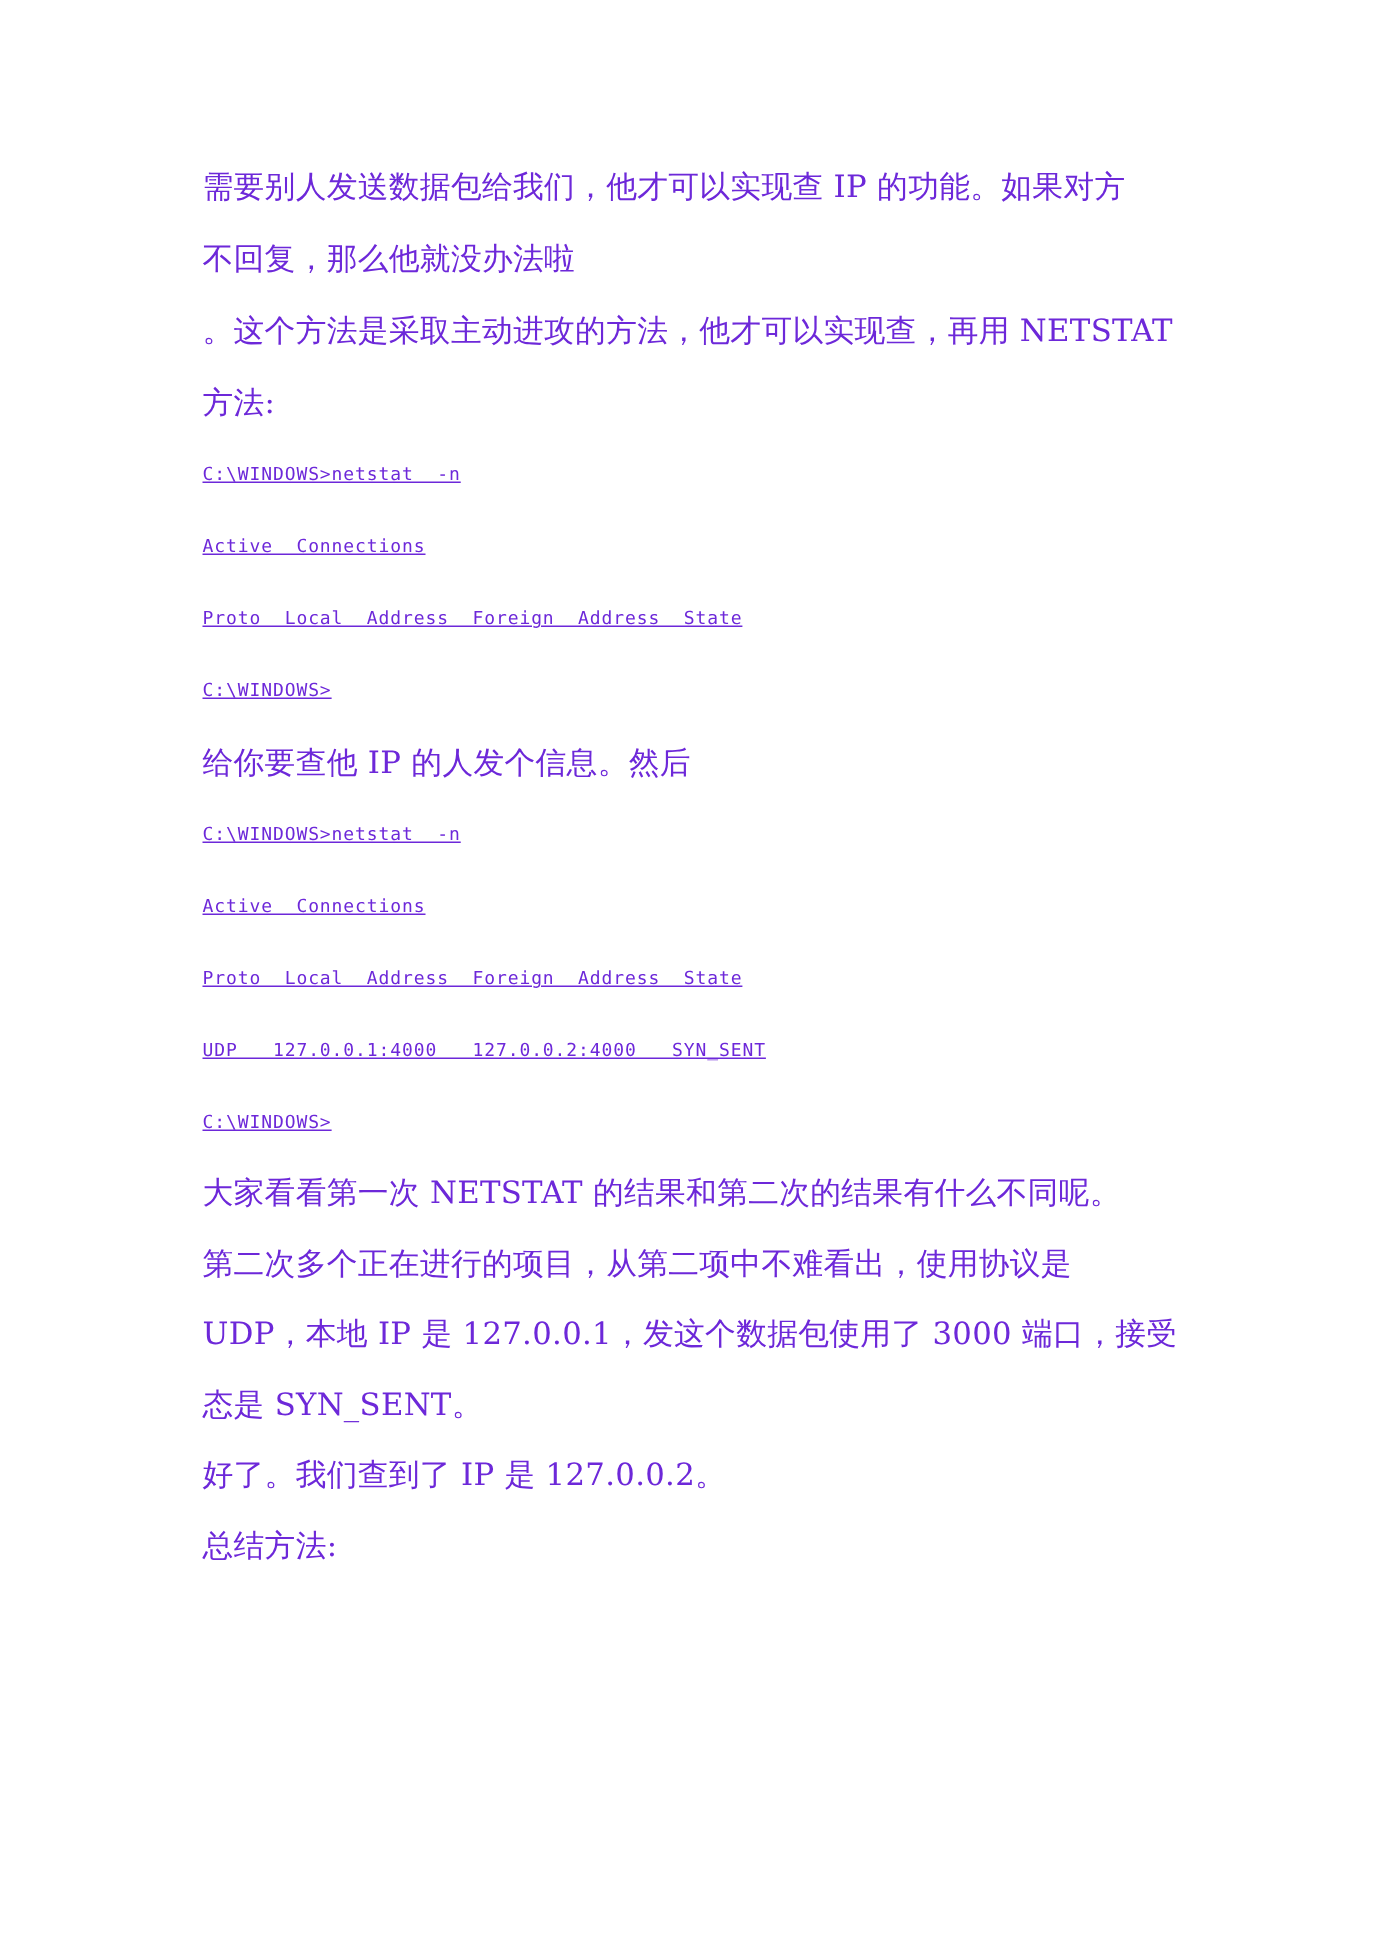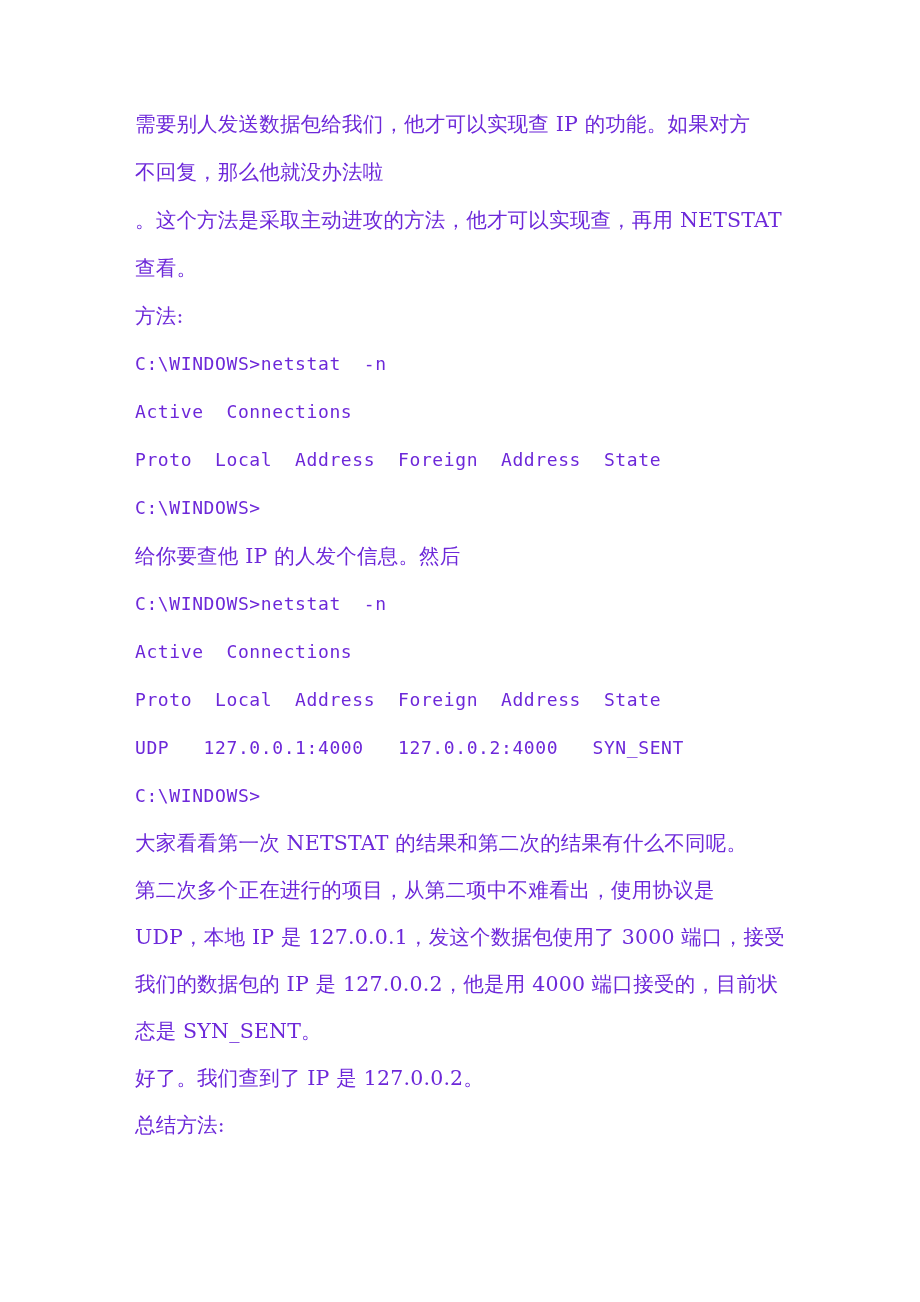--- a/index.html
+++ b/index.html
@@ -36,54 +36,53 @@
     height: 48px;
   }
   
   .prose.tight {
     line-height: 47px;
     height: 47px;
   }
   
   .mono {
     font-family: "DejaVu Sans Mono", "Liberation Mono", monospace;
-    font-size: 18px;
+    font-size: 12px;
     line-height: 48px;
     height: 48px;
     letter-spacing: 0.6px;
+    text-decoration: underline;
   }
 </style>
 </head>
 <body>
 
 <div id="page">
   <div id="doc-body">
 
     <p class="line prose">需要别人发送数据包给我们，他才可以实现查 IP 的功能。如果对方</p>
     <p class="line prose">不回复，那么他就没办法啦</p>
     <p class="line prose">。这个方法是采取主动进攻的方法，他才可以实现查，再用 NETSTAT</p>
-    <p class="line prose">查看。</p>
 
     <p class="line prose">方法:</p>
 
     <p class="line mono">C:\WINDOWS&gt;netstat  -n</p>
     <p class="line mono">Active  Connections</p>
     <p class="line mono">Proto  Local  Address  Foreign  Address  State</p>
     <p class="line mono">C:\WINDOWS&gt;</p>
 
     <p class="line prose">给你要查他 IP 的人发个信息。然后</p>
 
     <p class="line mono">C:\WINDOWS&gt;netstat  -n</p>
     <p class="line mono">Active  Connections</p>
     <p class="line mono">Proto  Local  Address  Foreign  Address  State</p>
     <p class="line mono">UDP   127.0.0.1:4000   127.0.0.2:4000   SYN_SENT</p>
     <p class="line mono">C:\WINDOWS&gt;</p>
 
     <p class="line prose tight">大家看看第一次 NETSTAT 的结果和第二次的结果有什么不同呢。</p>
     <p class="line prose tight">第二次多个正在进行的项目，从第二项中不难看出，使用协议是</p>
     <p class="line prose tight">UDP，本地 IP 是 127.0.0.1，发这个数据包使用了 3000 端口，接受</p>
-    <p class="line prose tight">我们的数据包的 IP 是 127.0.0.2，他是用 4000 端口接受的，目前状</p>
     <p class="line prose tight">态是 SYN_SENT。</p>
     <p class="line prose tight">好了。我们查到了 IP 是 127.0.0.2。</p>
     <p class="line prose tight">总结方法:</p>
 
   </div>
 </div>
 
 </body></html>

